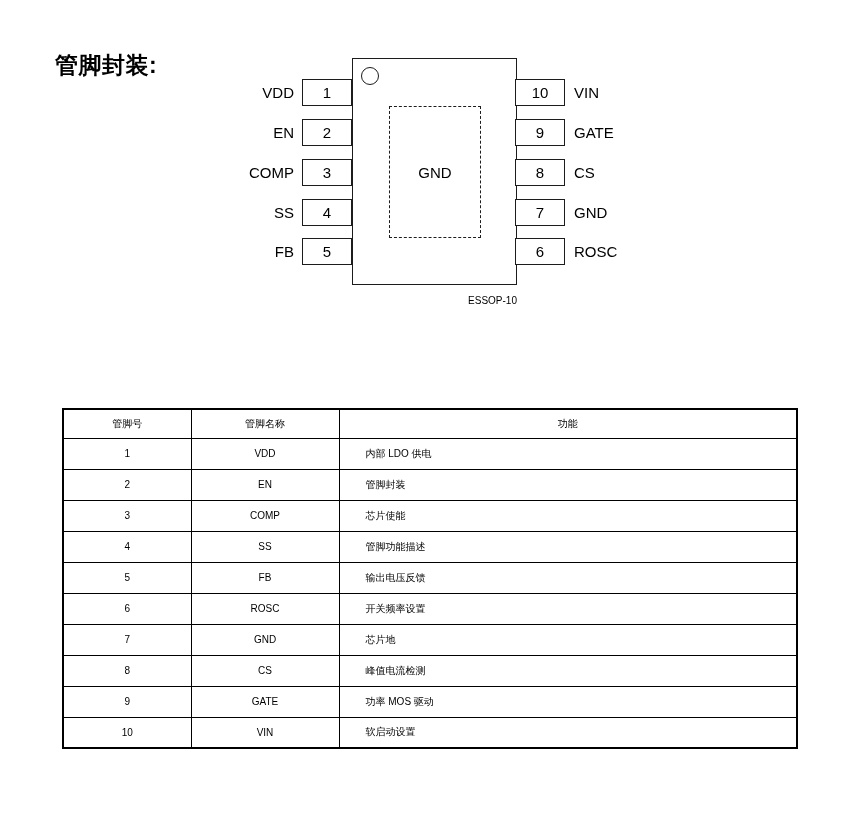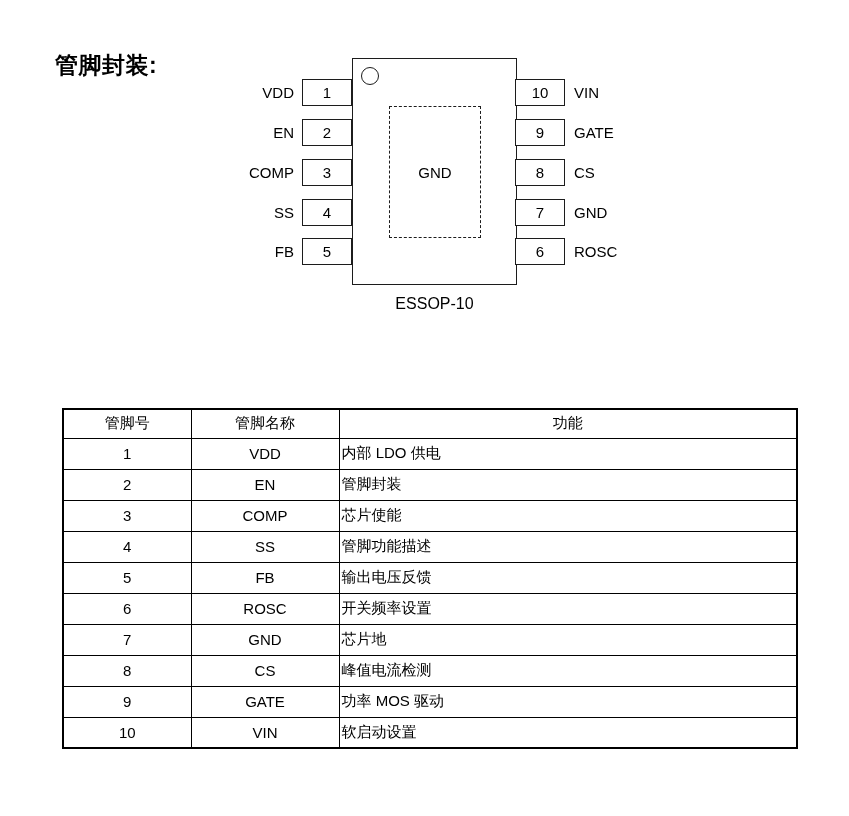--- a/index.html
+++ b/index.html
@@ -61,47 +61,47 @@
     flex:0 0 auto;
   }
   .pin-row.left  { left:195px; width:157px; justify-content:flex-end; }
   .pin-row.left  .pin-label { margin-right:8px; }
   .pin-row.right { left:515px; }
   .pin-row.right .pin-label { margin-left:9px; }
   .pkg-name {
     position:absolute;
     left:352px; top:295px;
     width:165px;
-    text-align:center;
-    font-size:16px;
+    text-align:right;
+    font-size:10px;
   }
 
   
   .pin-table {
     position:absolute;
     left:62px; top:408px;
     width:736px;
     border-collapse:collapse;
     table-layout:fixed;
-    font-size:15px;
+    font-size:10px;
   }
   .pin-table col.c1 { width:128px; }
   .pin-table col.c2 { width:148px; }
   .pin-table { border:2px solid #000; }
   .pin-table th, .pin-table td {
     border:1.5px solid #000;
     vertical-align:middle;
   }
   .pin-table th {
     height:29px;
     font-weight:normal;
     text-align:center;
   }
   .pin-table td { height:31px; text-align:center; }
-  .pin-table td.fn { text-align:left; padding-left:2px; }
+  .pin-table td.fn { text-align:left; padding-left:26px; }
 </style>
 </head>
 <body>
 
 <div class="page">
 
   <h2 class="title title-1">管脚封装:</h2>
 
   <div>
     <div class="chip-body">

